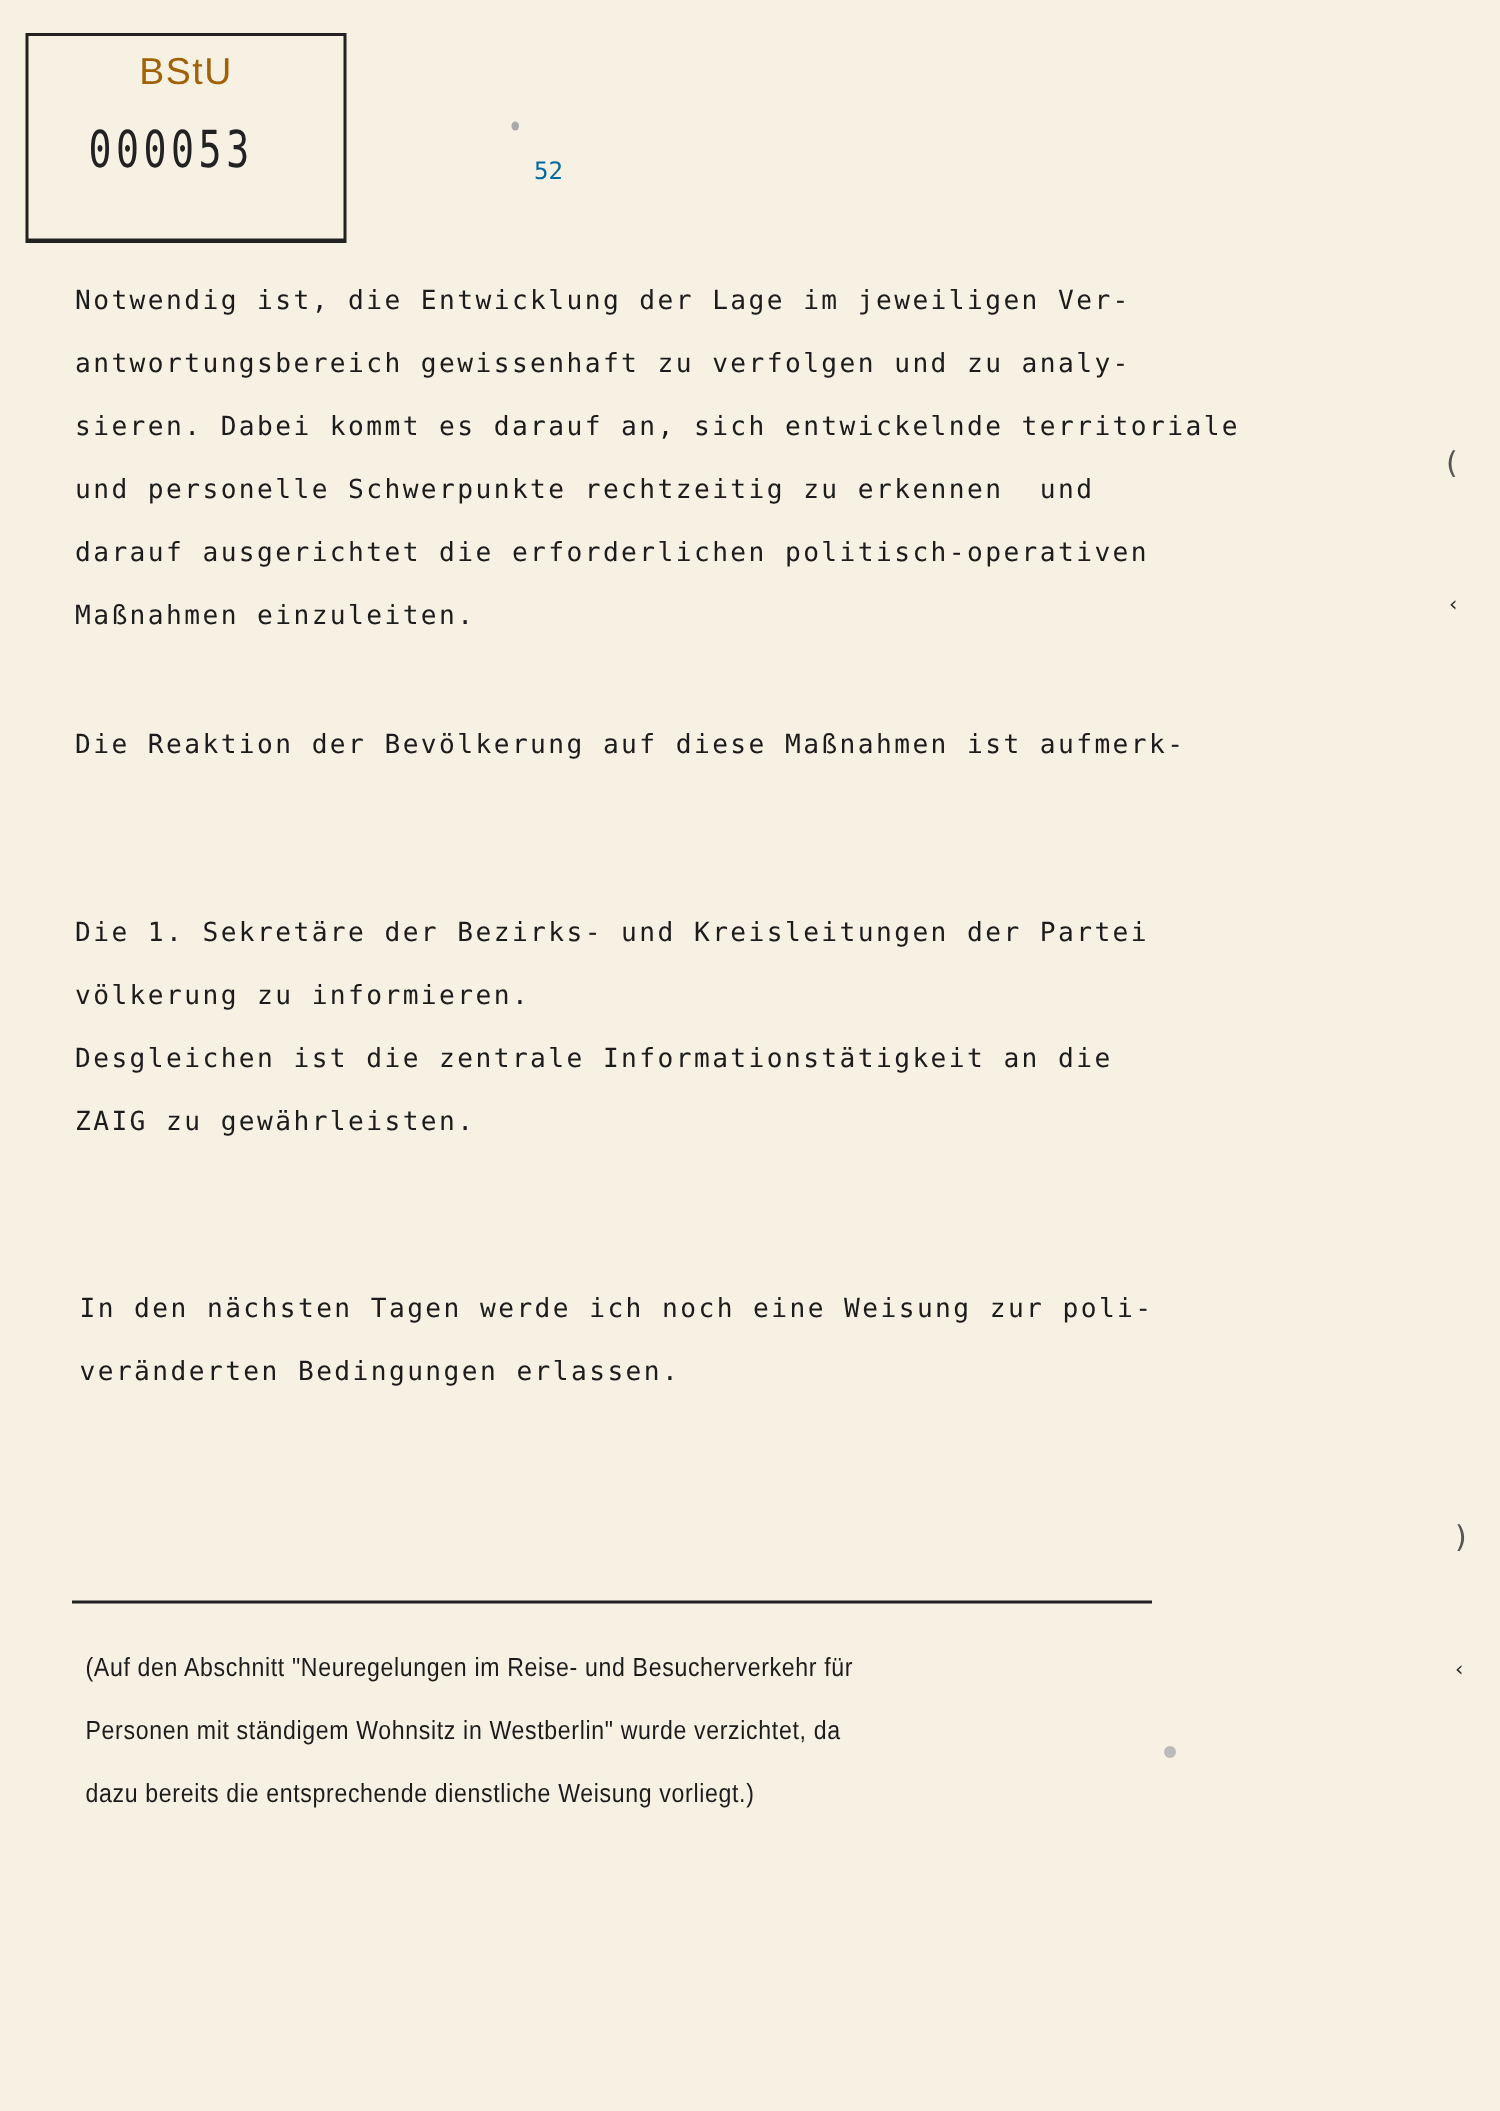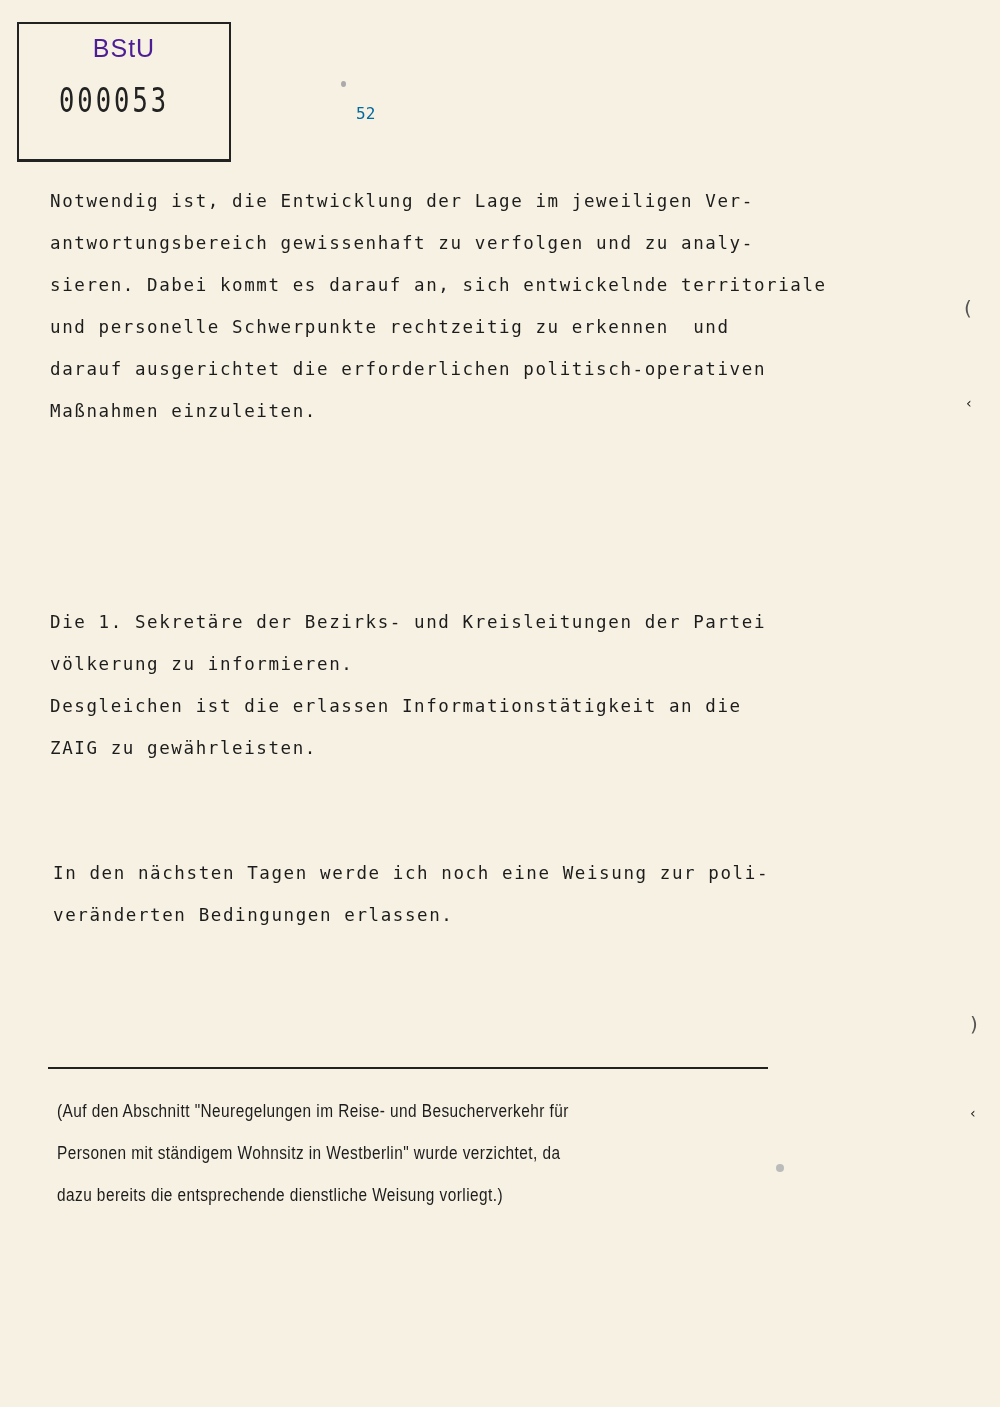--- a/index.html
+++ b/index.html
@@ -12,21 +12,21 @@
   }
   .stamp {
     position: absolute; left: 17px; top: 22px;
     width: 214px; height: 140px;
     border: 2px solid #222; box-sizing: border-box;
     border-bottom-width: 3px;
   }
   .stamp-org {
     position: absolute; left: 0; right: 0; top: 10px;
     text-align: center; font-family: "Liberation Sans", sans-serif;
-    font-size: 25px; letter-spacing: 1px; color: #4c1d95;
+    font-size: 25px; letter-spacing: 1px; color: #a16207;
   }
   .stamp-num {
     position: absolute; left: 40px; top: 56px;
     font-family: "DejaVu Sans Mono", monospace;
     font-size: 34px; letter-spacing: 4px; color: #222;
     transform: scaleX(0.75); transform-origin: left;
   }
   .page-num {
     position: absolute; left: 356px; top: 104px;
     font-size: 16px; color: #0369a1;
@@ -58,23 +58,23 @@
 
 <div class="stamp">
   <div class="stamp-org">BStU</div>
   <div class="stamp-num">000053</div>
 </div>
 
 <div class="page-num">52</div>
 
 <div class="para" style="top:180px"><div>Notwendig ist, die Entwicklung der Lage im jeweiligen Ver-</div><div>antwortungsbereich gewissenhaft zu verfolgen und zu analy-</div><div>sieren. Dabei kommt es darauf an, sich entwickelnde territoriale</div><div>und personelle Schwerpunkte rechtzeitig zu erkennen  und</div><div>darauf ausgerichtet die erforderlichen politisch-operativen</div><div>Maßnahmen einzuleiten.</div></div>
 
-<div class="para" style="top:476px"></div>
+<div class="para" style="top:476px"><div>Die Reaktion der Bevölkerung auf diese Maßnahmen ist aufmerk-</div></div>
 
-<div class="para" style="top:601px"><div>Die 1. Sekretäre der Bezirks- und Kreisleitungen der Partei</div><div>völkerung zu informieren.</div><div>Desgleichen ist die erlassen Informationstätigkeit an die</div><div>ZAIG zu gewährleisten.</div></div>
+<div class="para" style="top:601px"><div>Die 1. Sekretäre der Bezirks- und Kreisleitungen der Partei</div><div>völkerung zu informieren.</div><div>Desgleichen ist die zentrale Informationstätigkeit an die</div><div>ZAIG zu gewährleisten.</div></div>
 
 <div class="para" style="top:852px; left:53px"><div>In den nächsten Tagen werde ich noch eine Weisung zur poli-</div><div>veränderten Bedingungen erlassen.</div></div>
 
 <div class="rule"></div>
 
 <div class="note"><div>(Auf den Abschnitt "Neuregelungen im Reise- und Besucherverkehr für</div><div>Personen mit ständigem Wohnsitz in Westberlin" wurde verzichtet, da</div><div>dazu bereits die entsprechende dienstliche Weisung vorliegt.)</div></div>
 
 <span class="mark" style="left:964px; top:296px">(</span>
 <span class="mark" style="left:966px; top:395px; font-size:14px; color:#222">‹</span>
 <span class="mark" style="left:970px; top:1012px">)</span>

